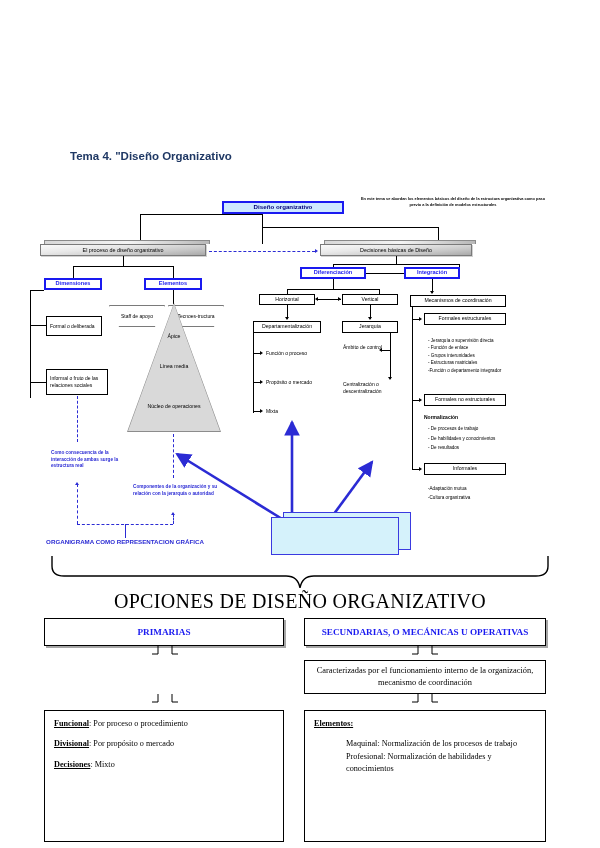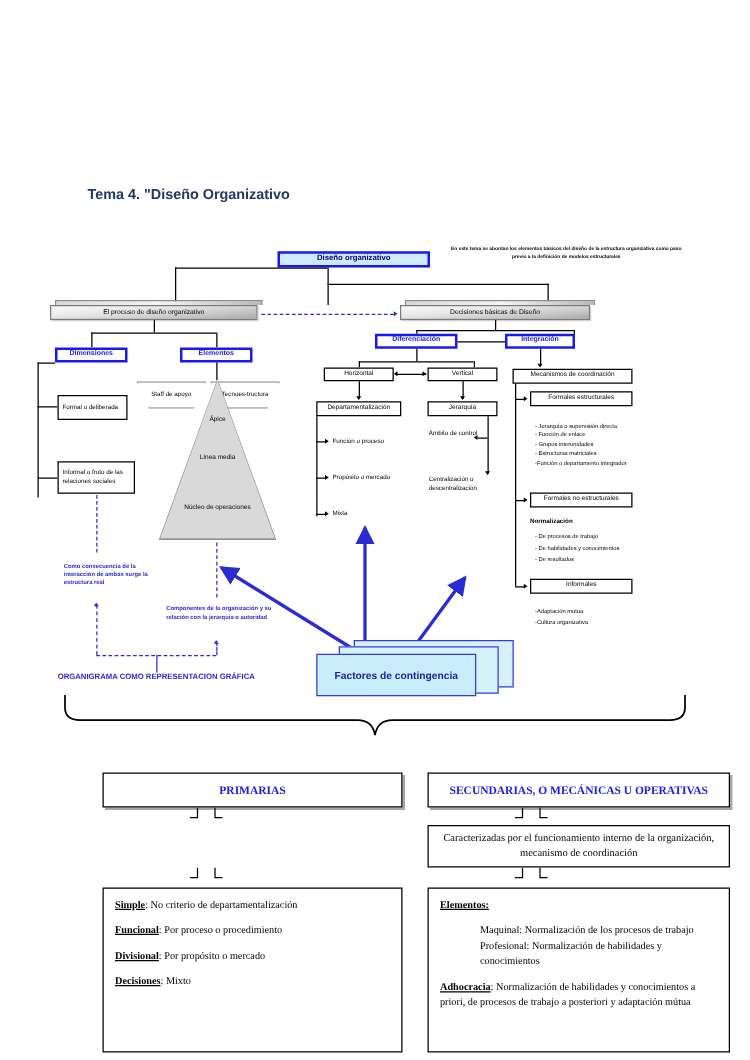--- a/index.html
+++ b/index.html
@@ -159,21 +159,21 @@
   
   .fan { position:absolute; overflow:visible; }
 
   
   .sec-title {
     position:absolute; left:0; top:590px; width:600px;
     text-align:center; font-family:"Liberation Serif", serif;
     font-size:20px; color:#000; letter-spacing:.3px;
   }
   .lbox {
-    position:absolute; border:1px solid #000; background:#fff;margin-left:38px;
+    position:absolute; border:1px solid #000; background:#fff;
   }
   .lbox.head {
     display:flex; align-items:center; justify-content:center;
     text-align:center;
     font-family:"Liberation Serif", serif;
     font-weight:bold; color:#1a1af0; font-size:9.2px;
     line-height:1.35;
     box-shadow:2px 2px 0 rgba(0,0,0,.35);
   }
   .lbox.desc {
@@ -359,27 +359,27 @@
       </marker>
     </defs>
     <line x1="207" y1="104" x2="97" y2="36" stroke="#2b2bd4" stroke-width="2.6" marker-end="url(#ah)"></line>
     <line x1="212" y1="104" x2="212" y2="4" stroke="#2b2bd4" stroke-width="2.6" marker-end="url(#ah)"></line>
     <line x1="248" y1="104" x2="292" y2="44" stroke="#2b2bd4" stroke-width="2.6" marker-end="url(#ah)"></line>
   </svg>
 
   <div class="stack" style="left:253px;top:512px;width:168px;height:48px;">
     <div class="card" style="left:30px;top:0px;width:128px;height:38px;"></div>
     <div class="card" style="left:18px;top:5px;width:128px;height:38px;"></div>
-    <div class="card front" style="left:0px;top:11px;width:128px;height:34px;">Factores de contingencia</div>
   </div>
 
   <svg class="brace-svg" style="left:50px;top:552px;width:500px;height:40px;" viewBox="0 0 500 40">
     <path d="M2,4 L2,14 Q2,24 14,24 L236,24 Q248,24 250,36 Q252,24 264,24 L486,24 Q498,24 498,14 L498,4" fill="none" stroke="#000" stroke-width="1.4"></path>
   </svg>
 
+  <div class="sec-title">OPCIONES DE DISEÑO ORGANIZATIVO</div>
 
   <div class="lbox head" style="left:44px;top:618px;width:240px;height:28px;">PRIMARIAS</div>
   <div class="lbox head" style="left:304px;top:618px;width:242px;height:28px;">SECUNDARIAS, O MECÁNICAS U OPERATIVAS</div>
 
   <svg class="conn-svg" style="left:150px;top:646px;width:30px;height:16px;" viewBox="0 0 30 16">
     <path d="M8,0 L8,8 L2,8 M22,0 L22,8 L28,8" fill="none" stroke="#000" stroke-width="1"></path>
   </svg>
   <svg class="conn-svg" style="left:410px;top:646px;width:30px;height:16px;" viewBox="0 0 30 16">
     <path d="M8,0 L8,8 L2,8 M22,0 L22,8 L28,8" fill="none" stroke="#000" stroke-width="1"></path>
   </svg>
@@ -387,40 +387,34 @@
   <div class="lbox desc" style="left:304px;top:660px;width:242px;height:34px;">Caracterizadas por el funcionamiento interno de la organización, mecanismo de coordinación</div>
 
   <svg class="conn-svg" style="left:150px;top:694px;width:30px;height:16px;" viewBox="0 0 30 16">
     <path d="M8,0 L8,8 L2,8 M22,0 L22,8 L28,8" fill="none" stroke="#000" stroke-width="1"></path>
   </svg>
   <svg class="conn-svg" style="left:410px;top:694px;width:30px;height:16px;" viewBox="0 0 30 16">
     <path d="M8,0 L8,8 L2,8 M22,0 L22,8 L28,8" fill="none" stroke="#000" stroke-width="1"></path>
   </svg>
 
   <div class="lbox list" style="left:44px;top:710px;width:240px;height:132px;">
-    <div class="row">
-      <b>Simple</b><span>: No criterio de departamentalización</span>
-    </div>
     <div class="row">
       <b>Funcional</b><span>: Por proceso o procedimiento</span>
     </div>
     <div class="row">
       <b>Divisional</b><span>: Por propósito o mercado</span>
     </div>
     <div class="row">
       <b>Decisiones</b><span>: Mixto</span>
     </div>
   </div>
 
   <div class="lbox list" style="left:304px;top:710px;width:242px;height:132px;">
     <div class="row">
       <b>Elementos:</b>
     </div>
     <div class="row" style="margin-bottom:9px;">
       <span class="ind">Maquinal: Normalización de los procesos de trabajo</span>
       <span class="ind">Profesional: Normalización de habilidades y conocimientos</span>
     </div>
-    <div class="row">
-      <b>Adhocracia</b><span>: Normalización de habilidades y conocimientos a priori, de procesos de trabajo a posteriori y adaptación mútua</span>
-    </div>
   </div>
 
 </div>
 
 </body></html>

